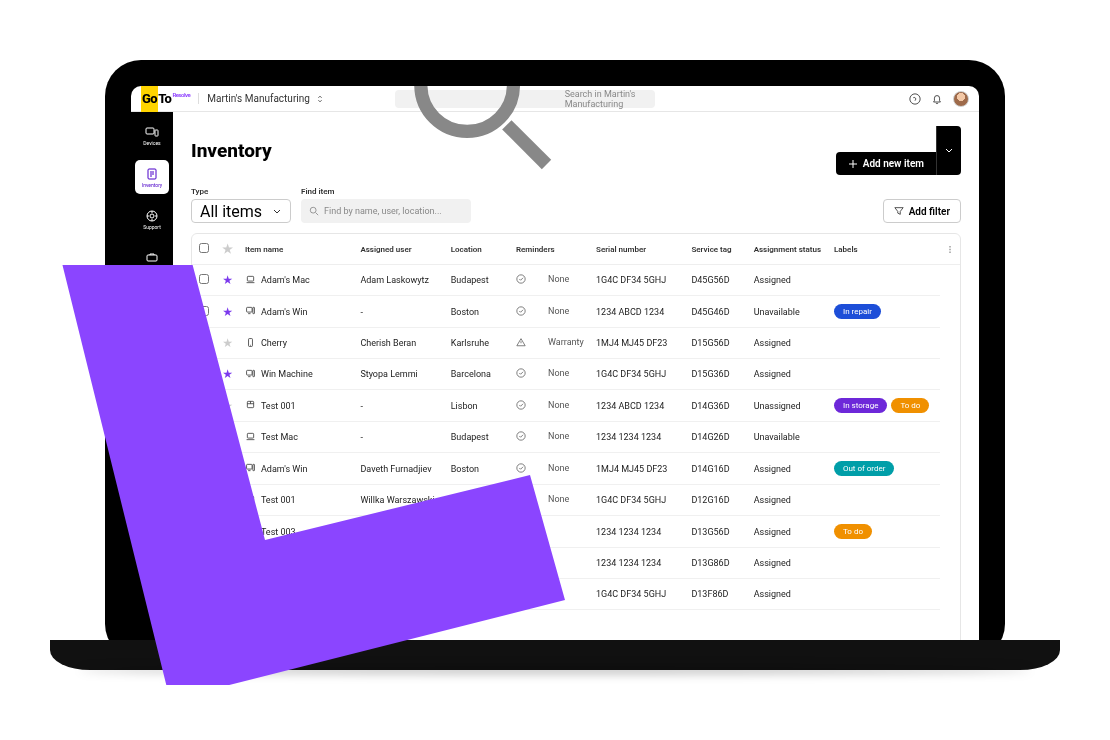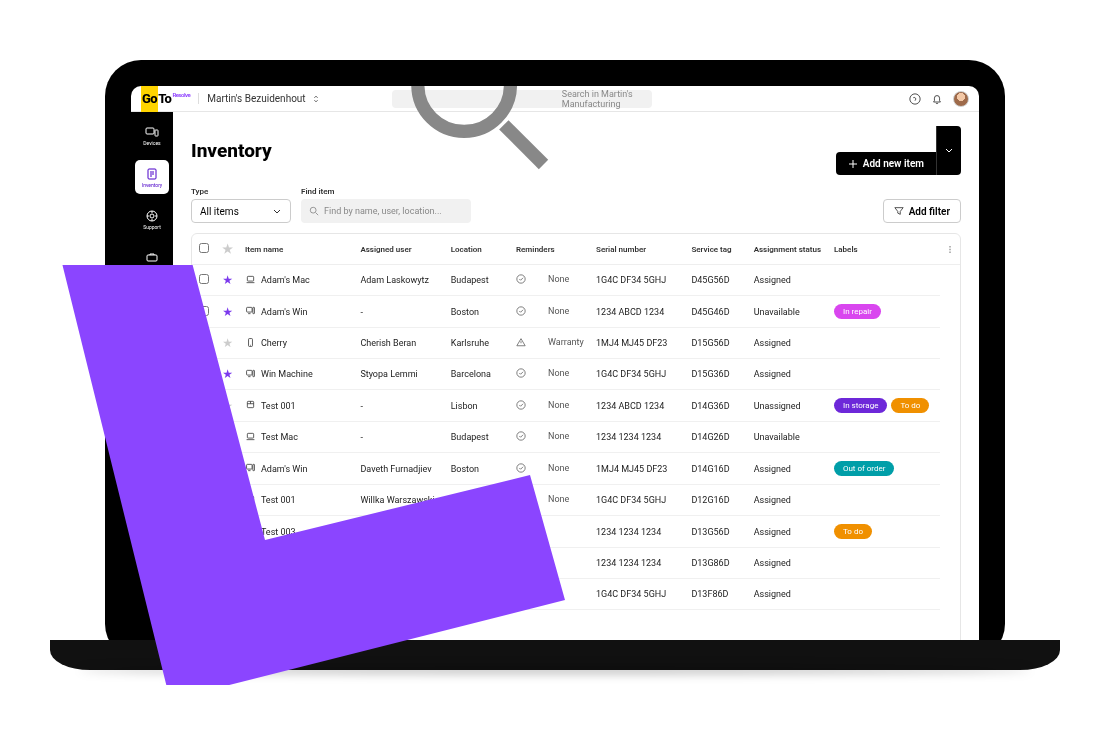--- a/index.html
+++ b/index.html
@@ -24,21 +24,21 @@
 .main { flex: 1; padding: 14px 18px 0 18px; overflow: hidden; display: flex; flex-direction: column; }
 .headrow { display: flex; align-items: center; justify-content: space-between; }
 h1 { font-size: 19px; font-weight: 800; }
 .addgroup { display: flex; }
 .addbtn { background: #000; color: #fff; border: none; border-radius: 4px 0 0 4px; padding: 6px 12px; font-size: 10px; font-weight: 600; display: flex; align-items: center; gap: 5px; margin-top: 26px; }
 .addsplit { background: #000; color: #fff; border: none; border-left: 1px solid #333; border-radius: 0 4px 4px 0; padding: 6px 7px; }
 .addsplit svg, .addbtn svg { width: 10px; height: 10px; }
 .filters { display: flex; align-items: flex-end; margin-top: 12px; gap: 10px; }
 .filtercol { display: flex; flex-direction: column; gap: 3px; }
 .filtercol label { font-size: 8px; font-weight: 600; color: #333; }
-.select { border: 1px solid #ccc; border-radius: 4px; height: 24px; width: 100px; font-size: 10px; padding: 0 8px; display: flex; align-items: center; justify-content: space-between; background: #fff; }
+.select { border: 1px solid #ccc; border-radius: 4px; height: 24px; width: 100px; font-size: 16px; padding: 0 8px; display: flex; align-items: center; justify-content: space-between; background: #fff; }
 .finditem { background: #f1f1f1; border-radius: 4px; height: 24px; width: 170px; display: flex; align-items: center; gap: 5px; padding: 0 8px; font-size: 9px; color: #888; }
 .addfilter { margin-left: auto; border: 1px solid #ccc; background: #fff; border-radius: 4px; height: 24px; padding: 0 10px; font-size: 10px; font-weight: 600; display: flex; align-items: center; gap: 5px; }
 .addfilter svg, .select svg, .finditem svg { width: 10px; height: 10px; }
 .tablewrap { margin-top: 10px; border: 1px solid #e6e6e6; border-radius: 6px; overflow: hidden; flex: 1; }
 table { width: 100%; border-collapse: collapse; font-size: 9px; color: #222; }
 th { text-align: left; font-weight: 600; font-size: 8px; padding: 8px 6px; border-bottom: 1px solid #eee; color: #333; }
 td { padding: 8px 6px; border-bottom: 1px solid #f0f0f0; white-space: nowrap; overflow: hidden; text-overflow: ellipsis; }
 th:first-child, td:first-child { width: 24px; text-align: center; }
 th:nth-child(2), td:nth-child(2) { width: 22px; text-align: center; }
 th:nth-child(3), td:nth-child(3) { width: 115px; }
@@ -51,41 +51,41 @@
 th:nth-child(10), td:nth-child(10) { width: 110px; }
 th:last-child { width: 20px; text-align: center; }
 input[type=checkbox] { width: 10px; height: 10px; }
 .star { color: #ccc; font-size: 12px; cursor: pointer; }
 .star.on { color: #7c3aed; }
 .devicon { display: inline-flex; align-items: center; gap: 5px; }
 .devicon svg { width: 11px; height: 11px; flex-shrink: 0; }
 .rem { display: inline-flex; align-items: flex-start; gap: 22px; color: #555; }
 .rem svg { width: 10px; height: 10px; }
 .pill { display: inline-block; padding: 3px 9px; border-radius: 10px; color: #fff; font-size: 8px; margin-right: 4px; }
-.pill.repair { background: #d946ef; }
+.pill.repair { background: #1d4ed8; }
 .pill.storage { background: #6d28d9; }
 .pill.todo { background: #f09000; }
 .pill.ooo { background: #009ea8; }
 .dots { cursor: pointer; color: #888; }
 .laptop-base { position: absolute; left: 50px; top: 640px; width: 1010px; height: 30px; background: #111; border-radius: 0 0 40px 40px / 0 0 20px 20px; }
 .laptop-base::after { content: ""; position: absolute; bottom: -4px; left: 30px; right: 30px; height: 8px; background: rgba(0,0,0,0.25); filter: blur(5px); border-radius: 50%; }
 .purple-l { position: absolute; left: 5px; top: 265px; width: 560px; height: 420px; pointer-events: none; }
 </style>
 </head>
 <body>
 
 <div class="frame">
   <div class="screen">
 
     <div class="topbar">
       <span class="logo">
         <span class="yellow">Go</span><span>To</span><span class="resolve">Resolve</span>
       </span>
       <span class="org">
-        <span>Martin's Bezuidenhout</span>
+        <span>Martin's Manufacturing</span>
         <svg viewBox="0 0 10 10" stroke="currentColor" fill="none">
             <path d="M3 3.5 5 1.5 7 3.5M3 6.5 5 8.5 7 6.5"></path>
           </svg>
       </span>
       <div class="search-global">
         <svg viewBox="0 0 12 12" stroke="currentColor" fill="none">
             <circle cx="5" cy="5" r="3.5"></circle>
             <path d="M8 8l3 3"></path>
           </svg>
         <span>Search in Martin's Manufacturing</span>

